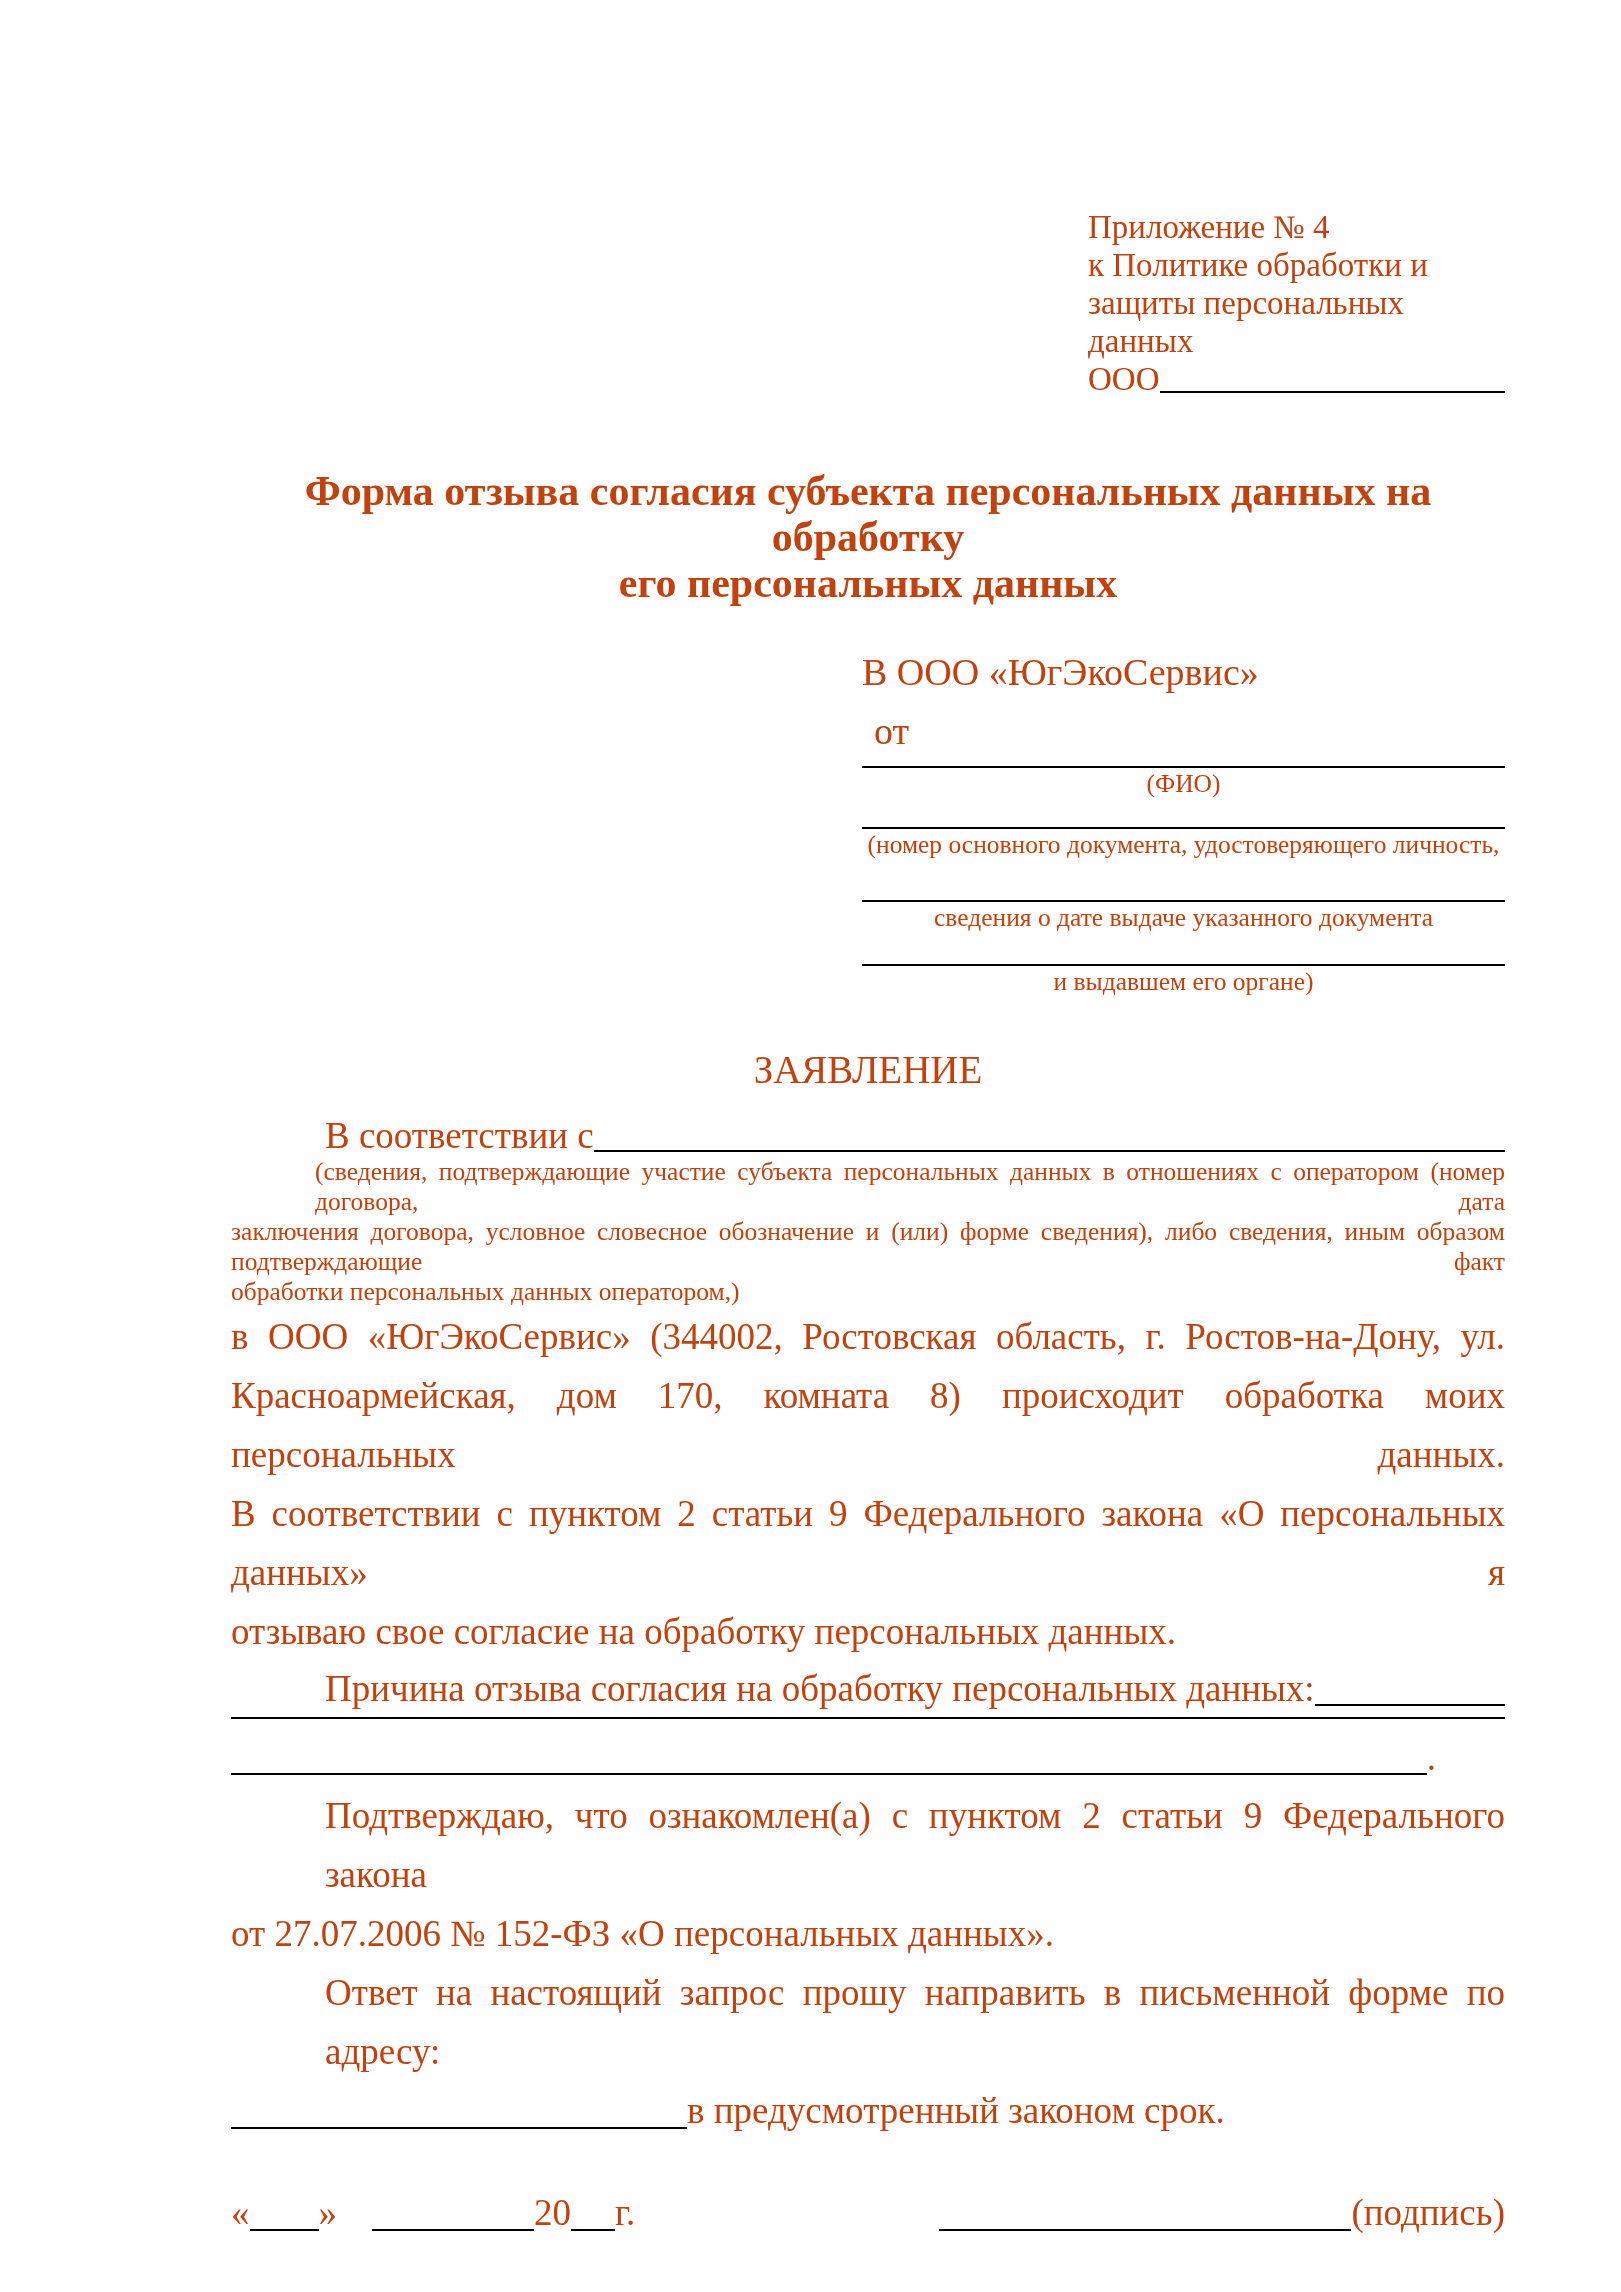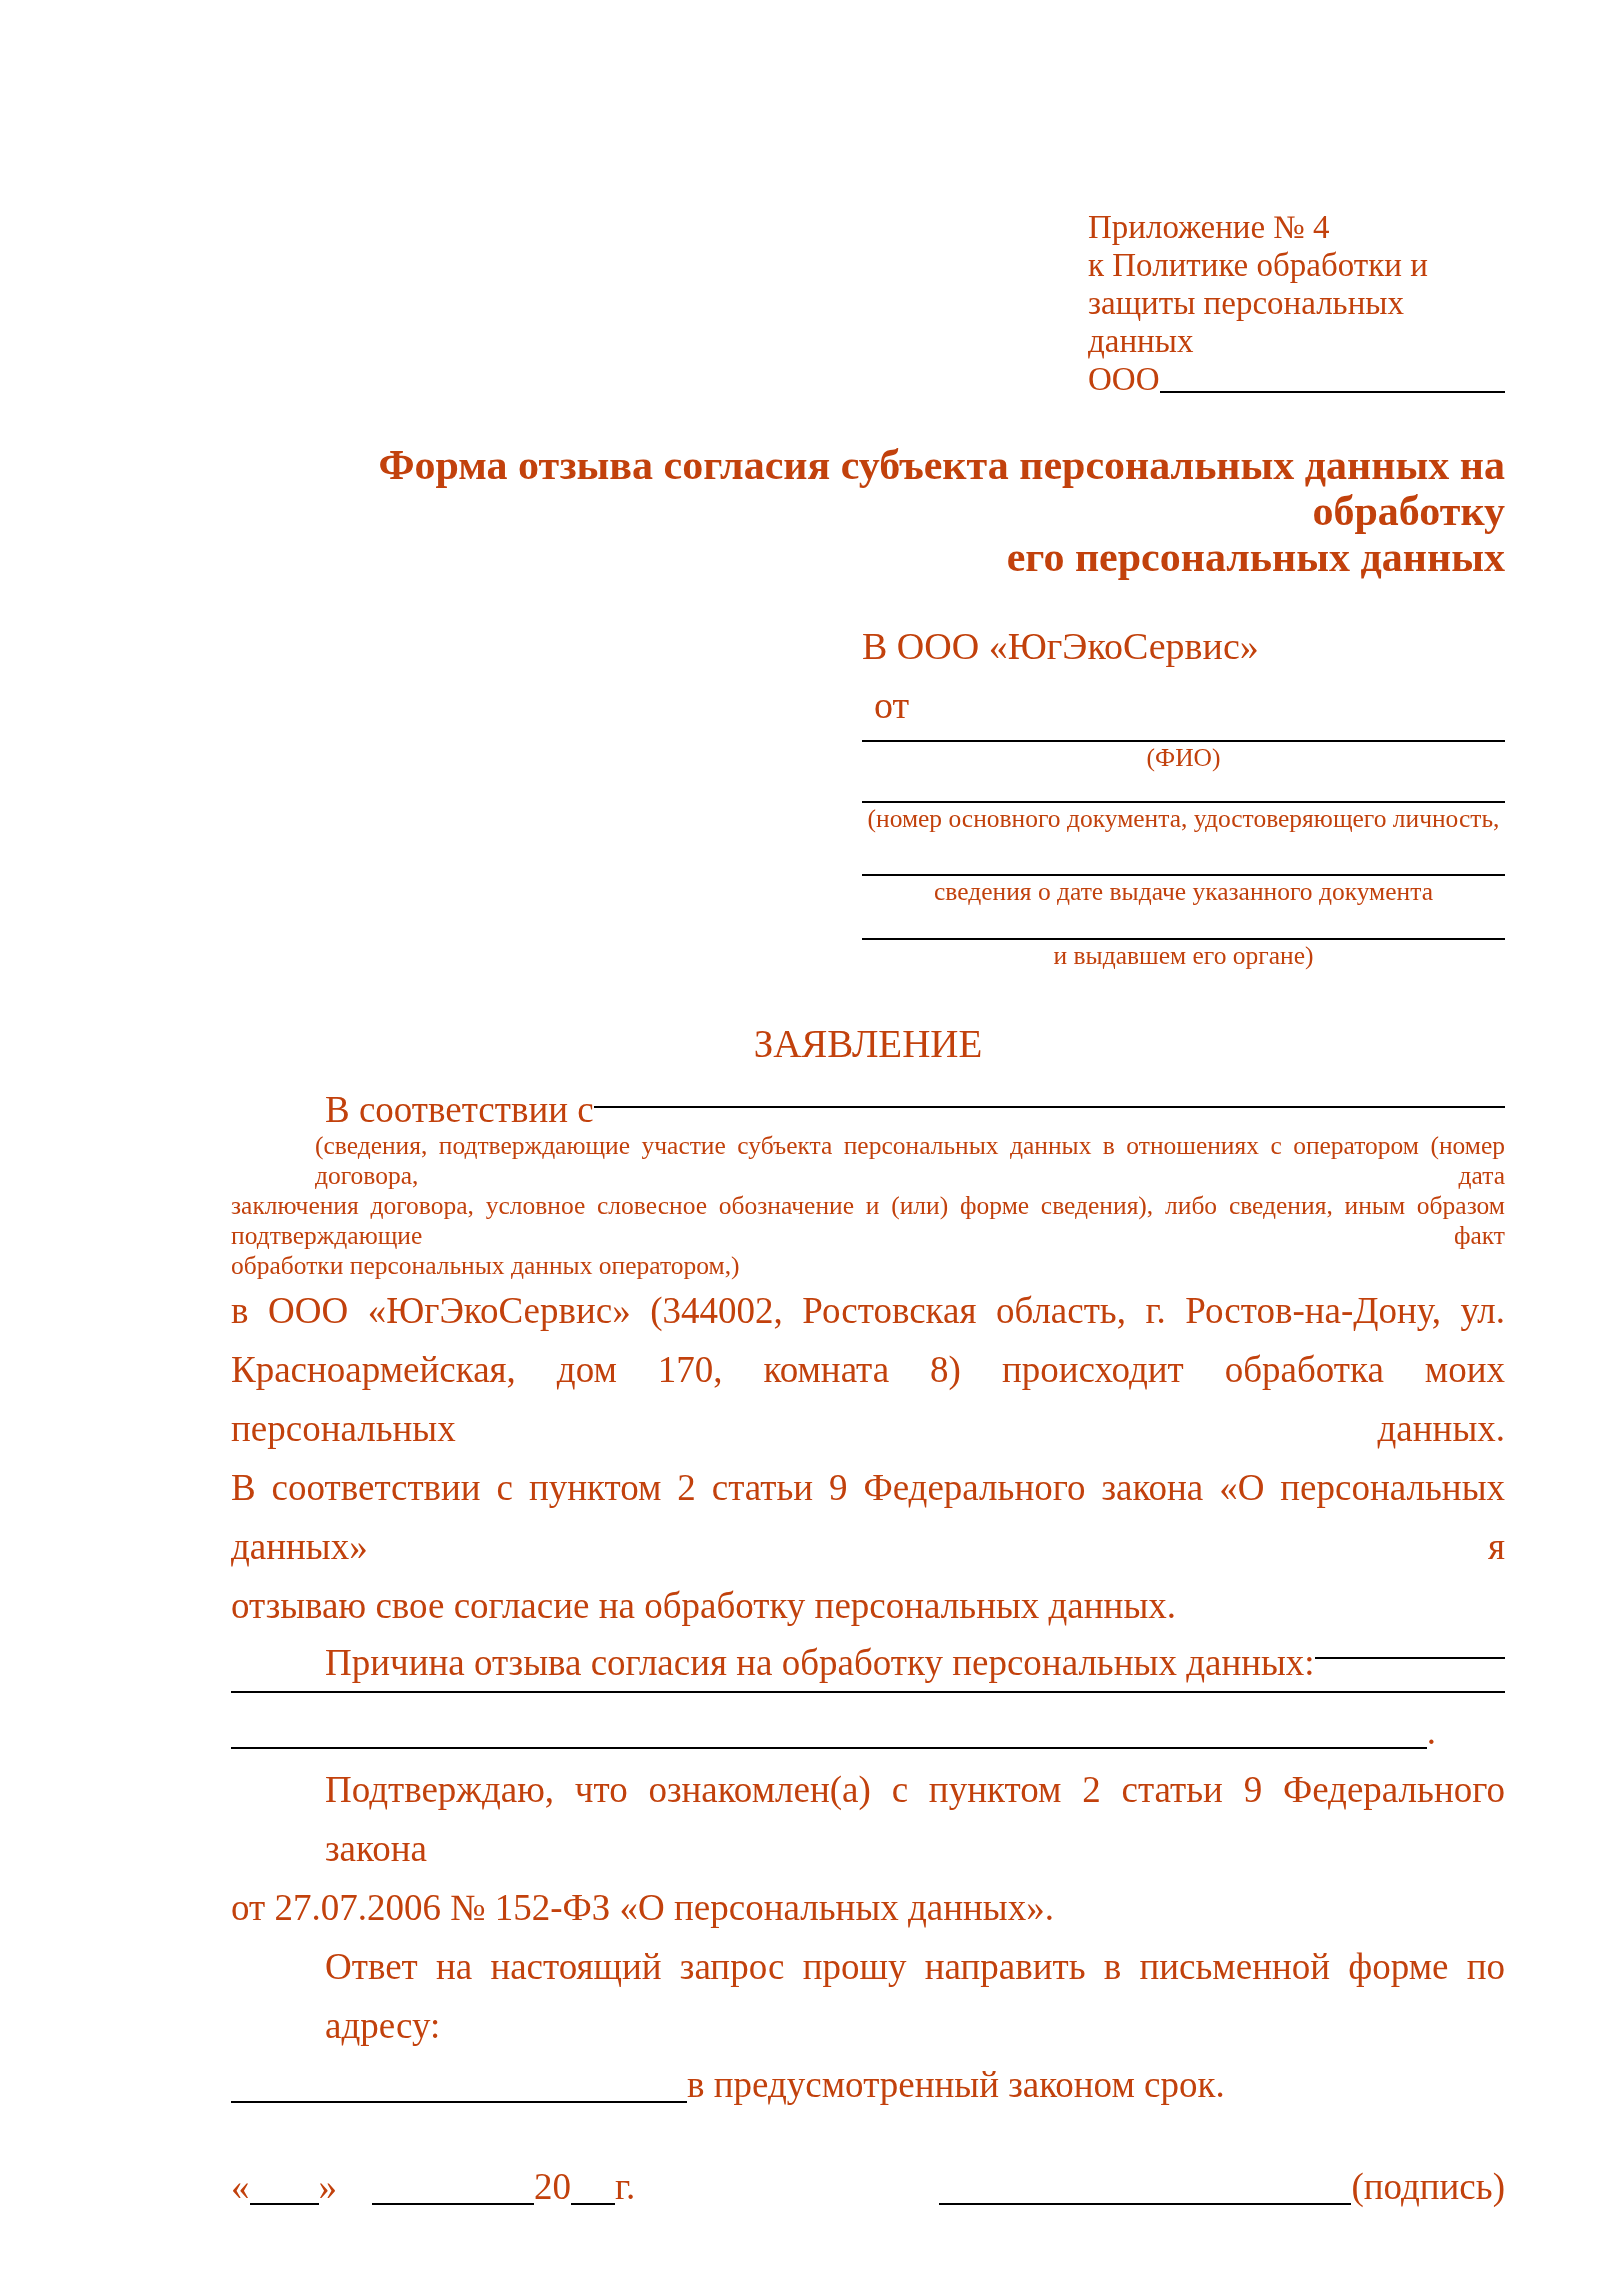--- a/index.html
+++ b/index.html
@@ -12,36 +12,36 @@
 
   
   .appendix { margin-left:857px; font-size:33px; line-height:38px; }
   .flexrow { display:flex; }
   .fill { flex:1 1 auto; border-bottom:2.9px solid #000; }
   .f-app { margin-bottom:4.9px; }
   .f44 { margin-bottom:4.9px; }
   .f57 { margin-bottom:10.8px; }
 
   
-  .title { margin-top:44px; font-size:42px; line-height:46px; font-weight:bold; text-align:right; }
+  .title { margin-top:70px; font-size:42px; line-height:46px; font-weight:bold; text-align:center; }
 
   
   .addressee { margin-top:45px; margin-left:631px; width:643px; font-size:38px; }
   .addr-to { line-height:43px; }
   .addr-from { line-height:43px; margin-top:15.7px;margin-left:12px; }
   .uline { border-bottom:2.9px solid #000; }
   .h16 { height:15.7px; } .h30 { height:29px; } .h42 { height:41px; } .h33 { height:32px; }
   .cap { font-size:25.5px; line-height:32px; text-align:center; }
 
   
   .heading { margin-top:49px; font-size:39px; line-height:45px; text-align:center; }
   .row44 { line-height:43px; font-size:37px; }
   .row57 { line-height:56px; font-size:37px; }
   .row60 { line-height:59px; font-size:37px; }
-  .ind { padding-left:94px;align-items:center; }
+  .ind { padding-left:94px; }
   .nowrap { white-space:nowrap; }
   .intro { margin-top:21.6px; }
   .footnote { font-size:25.5px; line-height:30px; }
   .fn-ind { padding-left:84px; }
   .stretch { text-align:justify; text-align-last:justify; }
   .pr70 { padding-right:69px; }
 
   .ib-blank { display:inline-block; height:2.9px; border-bottom:2.9px solid #000; vertical-align:-5.9px; }
   .w465 { width:456px; } .w420 { width:412px; } .w70 { width:69px; }
   .w165 { width:162px; margin-left:35px; } .w45 { width:44px; }

